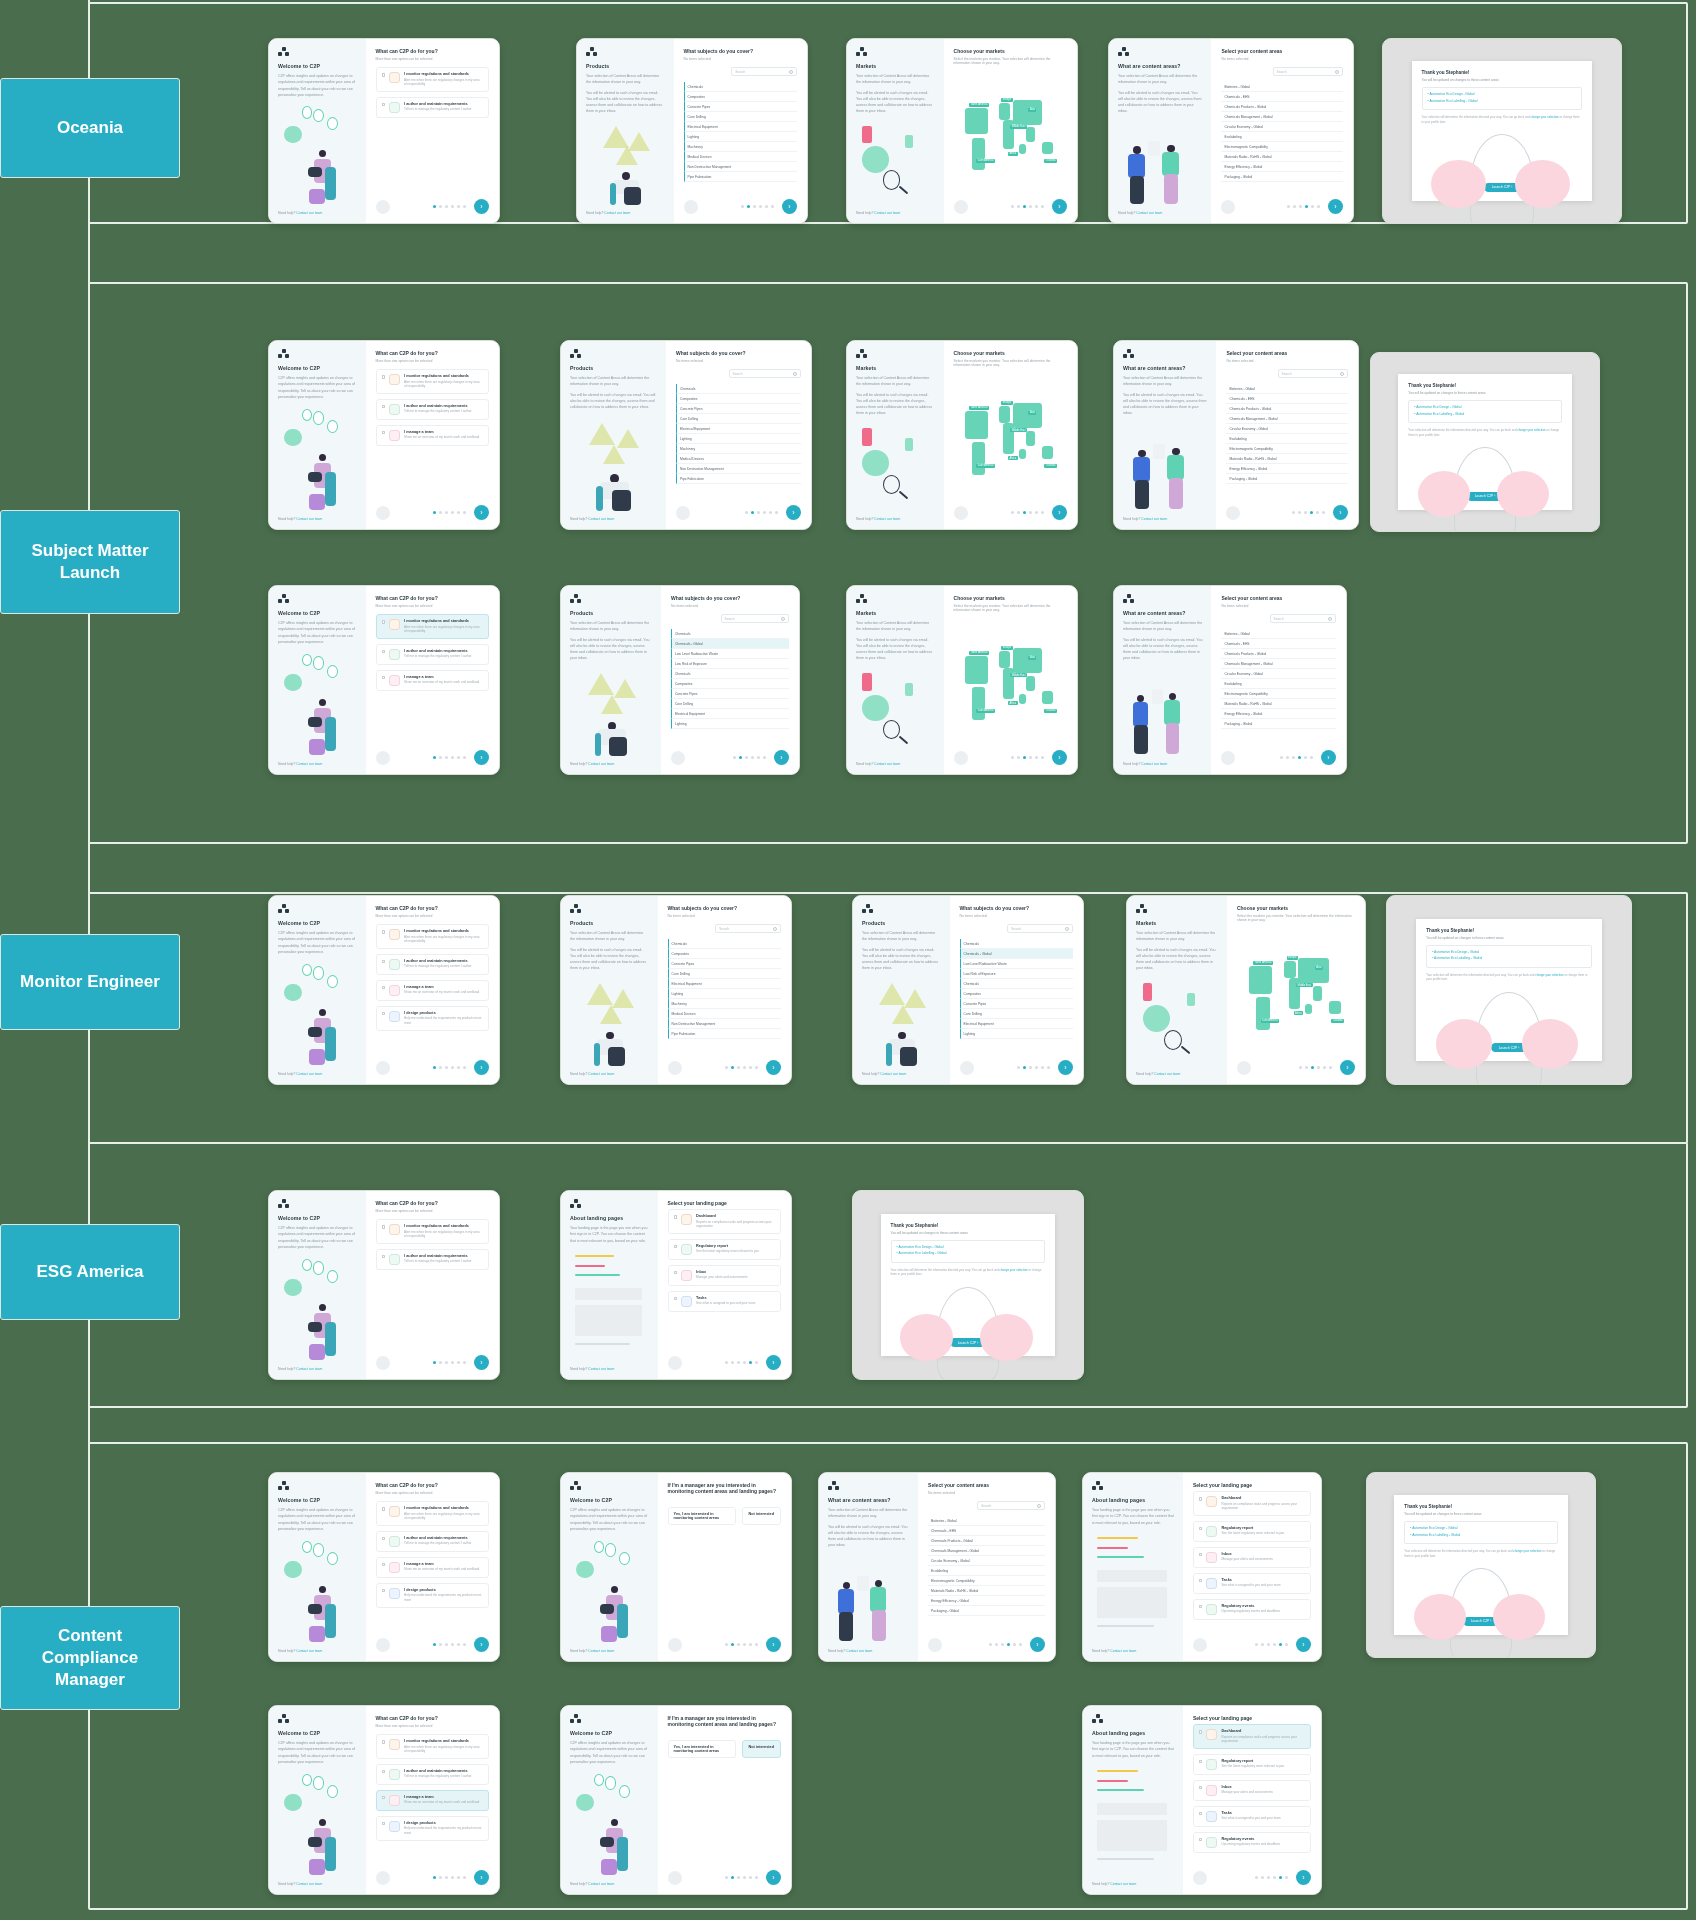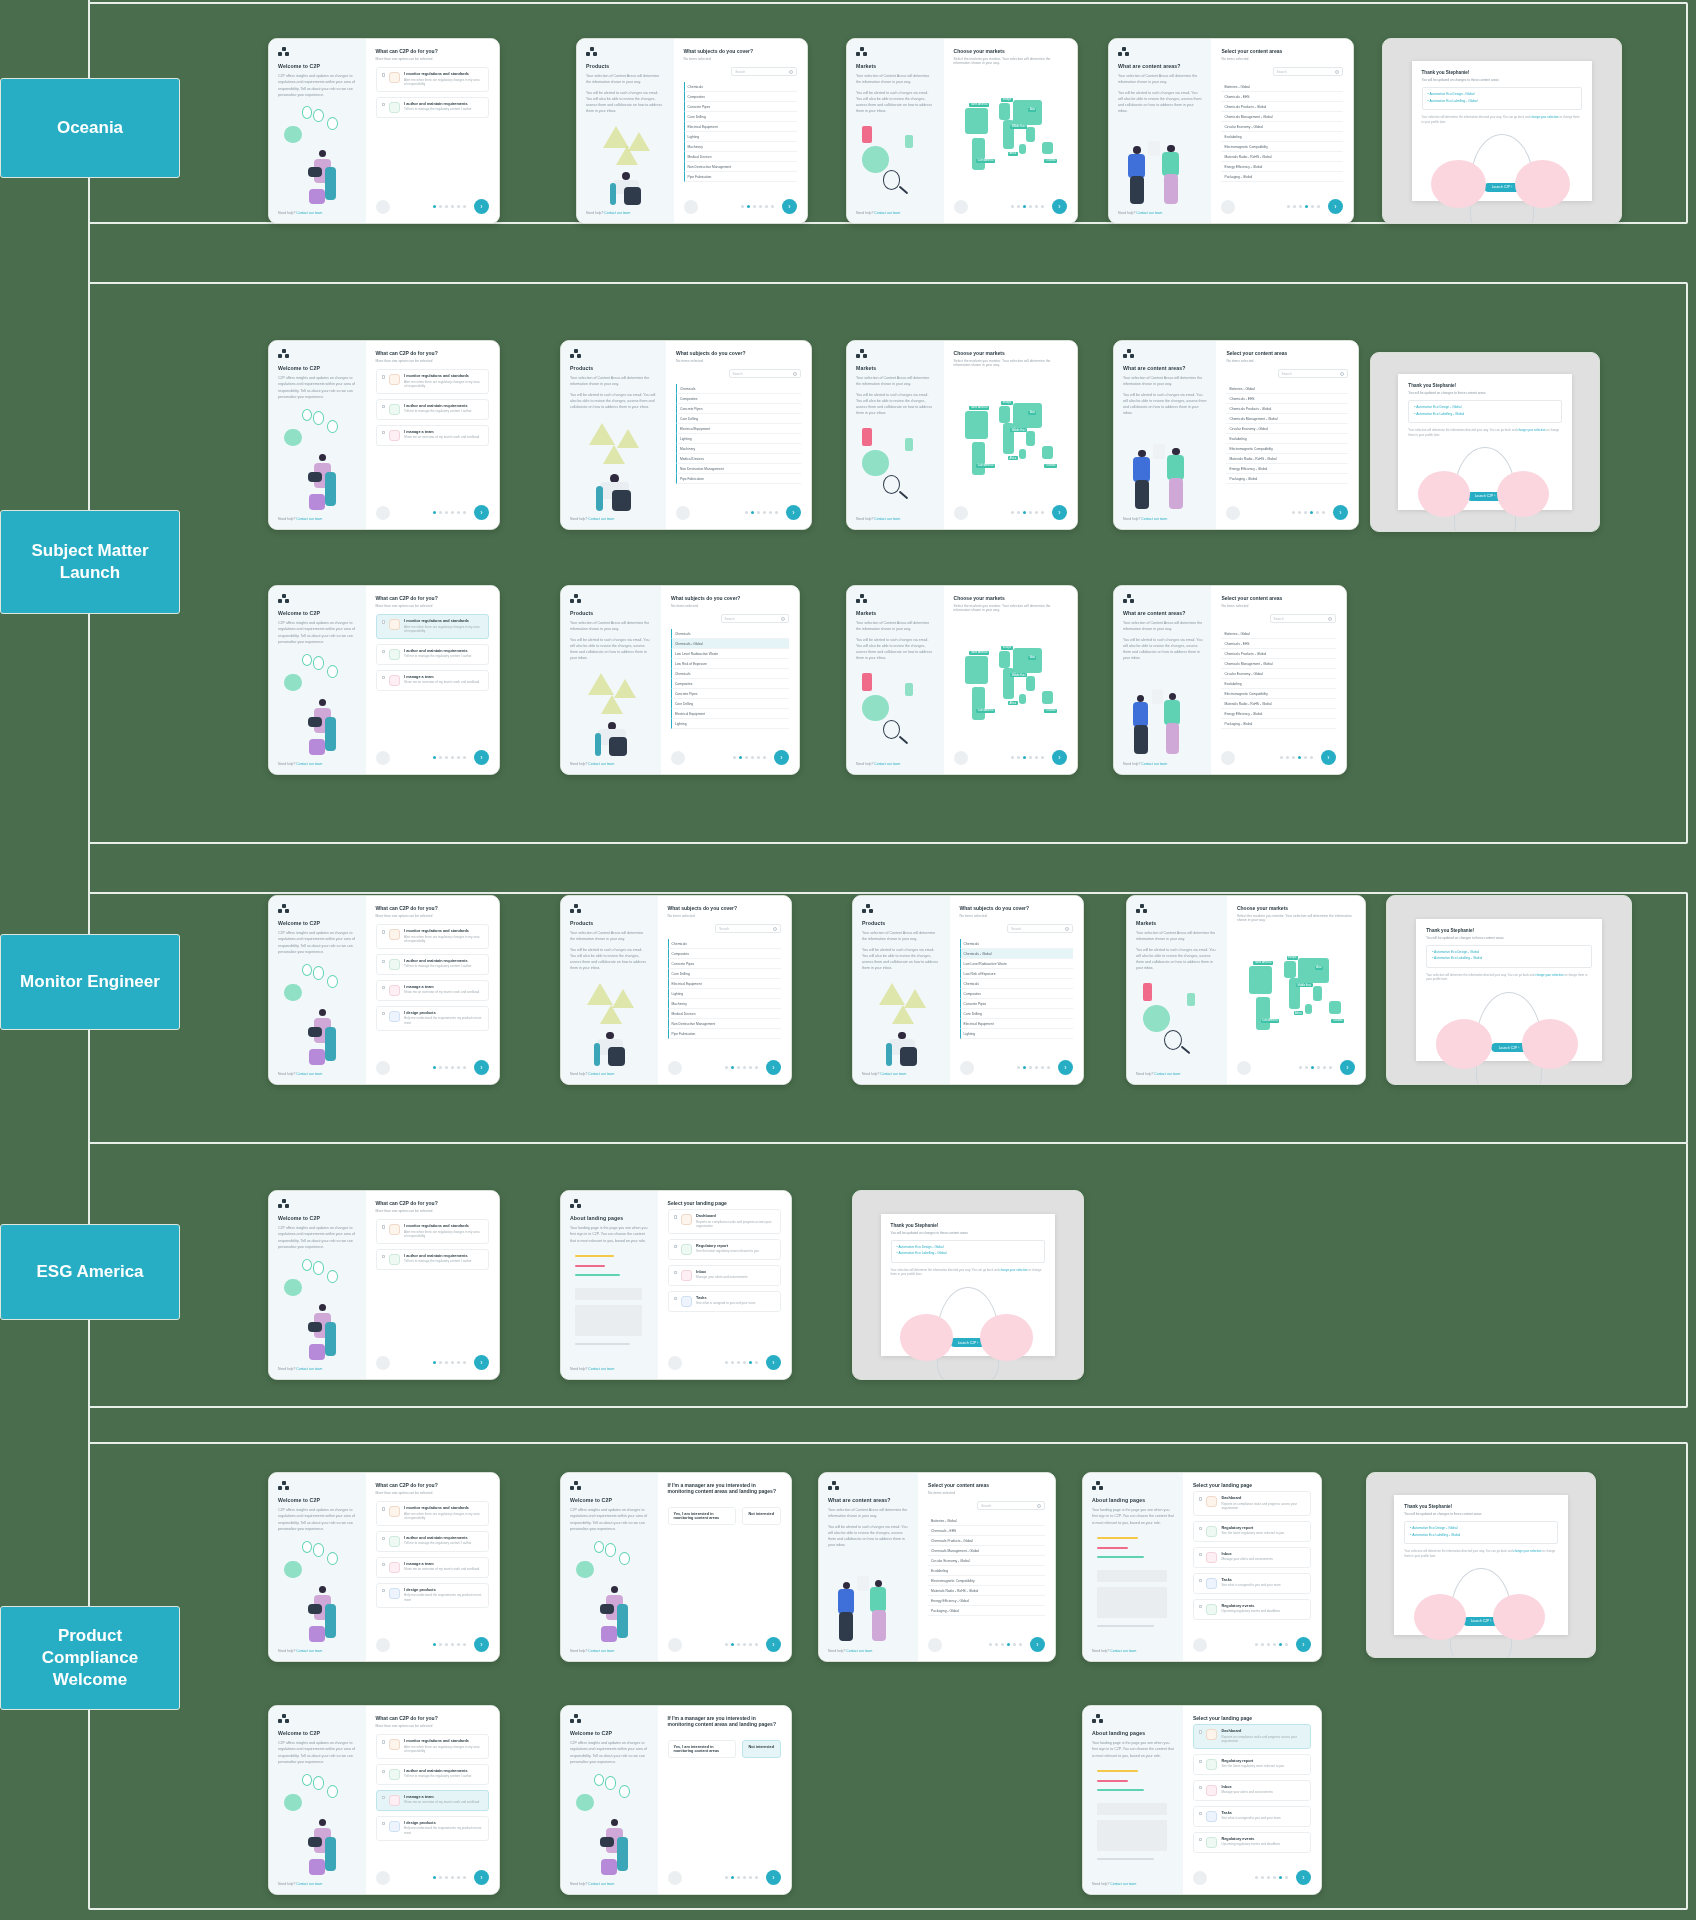--- a/index.html
+++ b/index.html
@@ -158,21 +158,21 @@
 <div class="persona" style="top:510px; height:104px;">
   <span>Subject Matter Launch</span>
 </div>
 <div class="persona" style="top:934px; height:96px;">
   <span>Monitor Engineer</span>
 </div>
 <div class="persona" style="top:1224px; height:96px;">
   <span>ESG America</span>
 </div>
 <div class="persona" style="top:1606px; height:104px;">
-  <span>Product Compliance Welcome</span>
+  <span>Content Compliance Manager</span>
 </div>
 
 <div id="cards">
     <div class="card" style="left: 268px; top: 38px; width: 232px; height: 186px;">
       <div class="lpane">
         <div class="logo">
           <i></i>
           <i></i>
           <i></i>
         </div>

